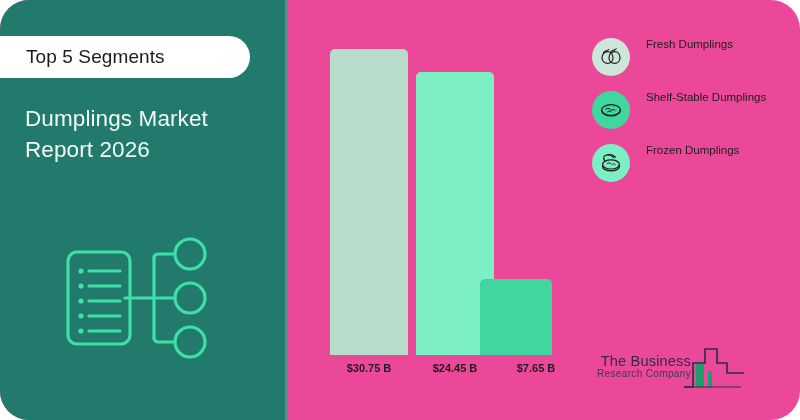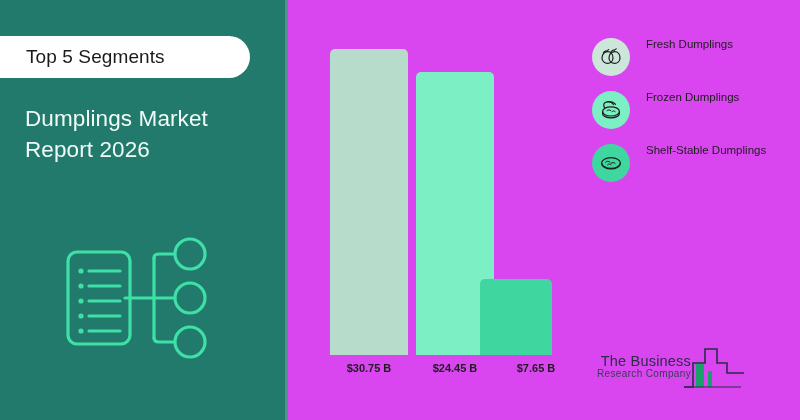--- a/index.html
+++ b/index.html
@@ -3,21 +3,21 @@
 <meta charset="utf-8">
 <style>
   html,body{margin:0;padding:0;}
   body{
     width:800px;height:420px;
     background:#ffffff;
     font-family:"Liberation Sans","DejaVu Sans",sans-serif;
     overflow:hidden;
     position:relative;
   }
-  .infographic{position:relative;width:800px;height:420px;background:#d946ef;overflow:hidden;}
+  .infographic{position:relative;width:800px;height:420px;background:#ec4899;overflow:hidden;border-radius:29px;}
 
   
   .left-panel{
     position:absolute;left:0;top:0;width:285px;height:420px;
     background:#217A6B;
   }
   .panel-edge{
     position:absolute;left:285px;top:0;width:3px;height:420px;
     background:#4e9489;
   }
@@ -143,42 +143,42 @@
           <path d="M4 12c0-3.6 2.4-6.4 5.6-6.4S15 8.4 15 12c0 3.2-2.4 5.4-5.4 5.4S4 15.2 4 12z" stroke="#1d1d1d" stroke-width="1.2" fill="none"></path>
           <path d="M11 12c0-3.6 2.4-6.4 5.6-6.4S22 8.4 22 12c0 3.2-2.4 5.4-5.4 5.4S11 15.2 11 12z" stroke="#1d1d1d" stroke-width="1.2" fill="none"></path>
           <path d="M5.5 6.5c.8-1.4 1.6-.6 2.2-1.8M8.6 5.2c.6-1.3 1.5-.7 2.1-1.7" stroke="#1d1d1d" stroke-width="1.1" stroke-linecap="round"></path>
           <path d="M13 5.6c.8-1.3 1.6-.5 2.2-1.7M16.1 4.4c.7-1.2 1.5-.6 2.1-1.6" stroke="#1d1d1d" stroke-width="1.1" stroke-linecap="round"></path>
         </svg>
       </span>
       <span class="legend-text">Fresh Dumplings</span>
     </div>
 
     <div class="legend-row">
+      <span class="legend-dot" style="background:#3FD6A0;">
+        <svg width="26" height="22" viewBox="0 0 26 22" fill="none">
+          <ellipse cx="13" cy="11" rx="9.4" ry="5.4" stroke="#1d1d1d" stroke-width="1.2"></ellipse>
+          <path d="M3.6 11c0 3.3 4.2 6 9.4 6s9.4-2.7 9.4-6" stroke="#1d1d1d" stroke-width="1.2" fill="none"></path>
+          <path d="M7.6 10.2c1.4-1.3 3-1.3 4.4 0M13 11.4c1.3-1.2 2.8-1.2 4.1 0
+                   M9.6 12.8c1.2-1 2.5-1 3.6 0" stroke="#1d1d1d" stroke-width="1" stroke-linecap="round"></path>
+        </svg>
+      </span>
+      <span class="legend-text">Shelf-Stable Dumplings</span>
+    </div>
+
+    <div class="legend-row">
       <span class="legend-dot" style="background:#7CEFC4;">
         <svg width="26" height="22" viewBox="0 0 26 22" fill="none">
           <ellipse cx="13" cy="12.4" rx="8.4" ry="4.6" stroke="#1d1d1d" stroke-width="1.2"></ellipse>
           <path d="M4.6 12.4v2.4c0 2.3 3.8 4 8.4 4s8.4-1.7 8.4-4v-2.4" stroke="#1d1d1d" stroke-width="1.2" fill="none"></path>
           <path d="M9 11.6c1.2-1 2.6-1 3.8 0M14 12.6c1-.9 2.2-.9 3.2 0" stroke="#1d1d1d" stroke-width="1" stroke-linecap="round"></path>
           <path d="M6.5 8.4c-1.6-2.4-.6-5.2 2.6-5.6 3.6-.4 7 .8 8.4 2.6" stroke="#1d1d1d" stroke-width="1.2" fill="none" stroke-linecap="round"></path>
           <path d="M9.1 2.8c2.8 0 5.6 1.4 6.6 3.2" stroke="#1d1d1d" stroke-width="1.1" fill="none"></path>
         </svg>
       </span>
       <span class="legend-text">Frozen Dumplings</span>
-    </div>
-
-    <div class="legend-row">
-      <span class="legend-dot" style="background:#3FD6A0;">
-        <svg width="26" height="22" viewBox="0 0 26 22" fill="none">
-          <ellipse cx="13" cy="11" rx="9.4" ry="5.4" stroke="#1d1d1d" stroke-width="1.2"></ellipse>
-          <path d="M3.6 11c0 3.3 4.2 6 9.4 6s9.4-2.7 9.4-6" stroke="#1d1d1d" stroke-width="1.2" fill="none"></path>
-          <path d="M7.6 10.2c1.4-1.3 3-1.3 4.4 0M13 11.4c1.3-1.2 2.8-1.2 4.1 0
-                   M9.6 12.8c1.2-1 2.5-1 3.6 0" stroke="#1d1d1d" stroke-width="1" stroke-linecap="round"></path>
-        </svg>
-      </span>
-      <span class="legend-text">Shelf-Stable Dumplings</span>
     </div>
 
   </div>
 
   <div class="logo">
     <div class="logo-text">
       <div class="logo-main">The Business</div>
       <div class="logo-sub">Research Company</div>
     </div>
     <div class="logo-mark">

